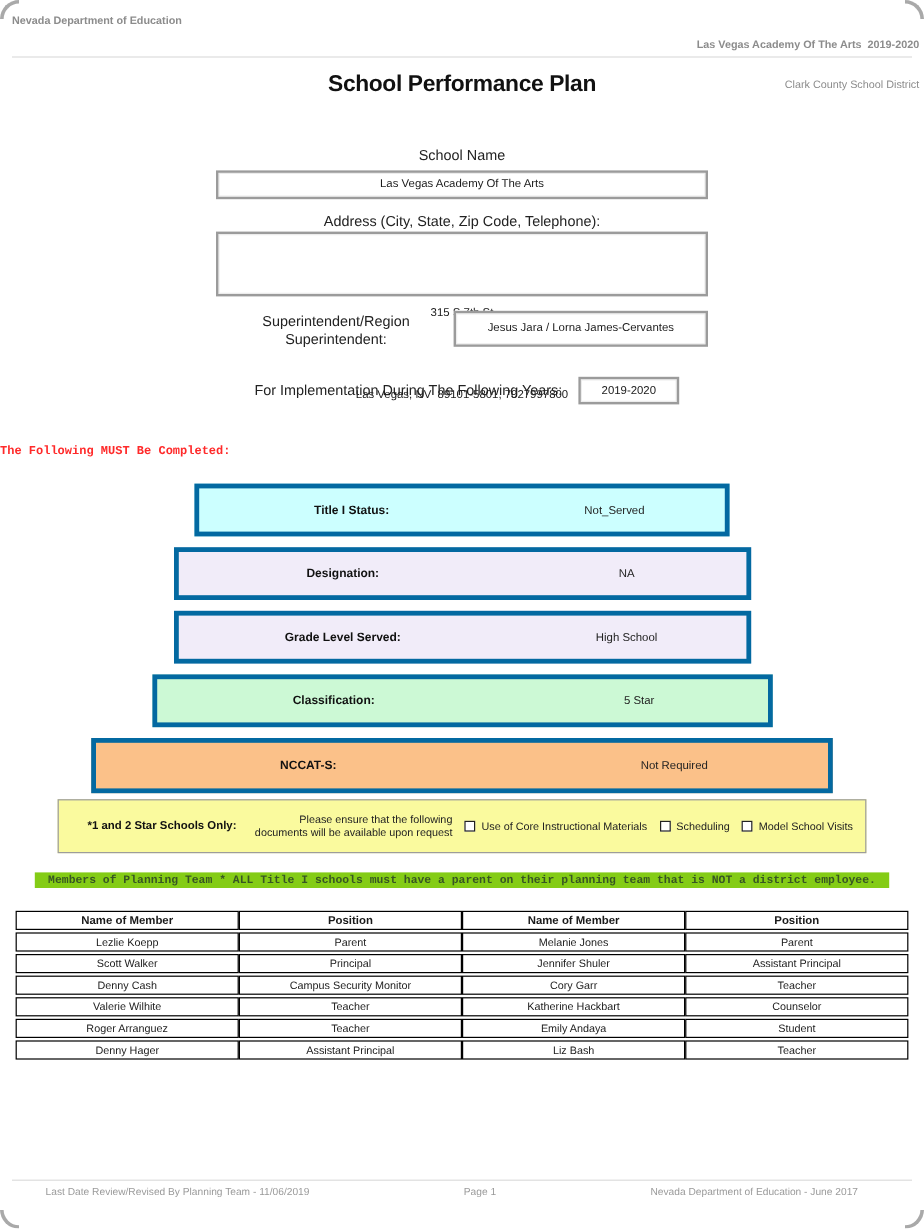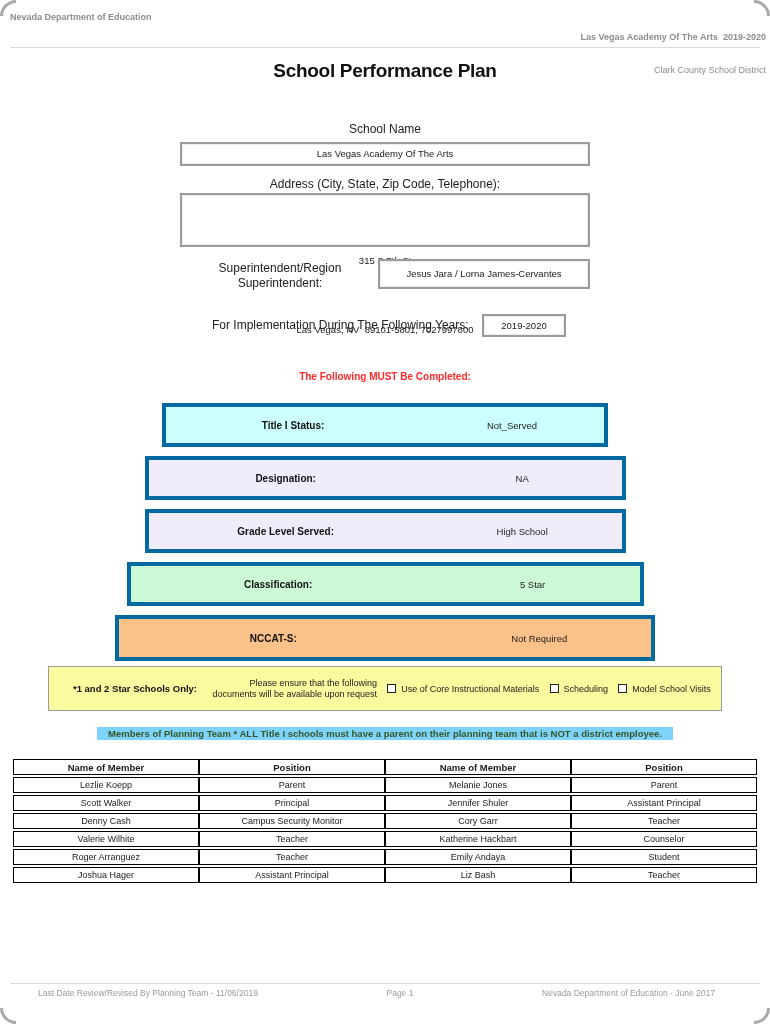--- a/index.html
+++ b/index.html
@@ -38,47 +38,47 @@
   .box-address { height:54px; margin-top:2px; padding-top:8px; line-height:23px; }
 
   .supt-row { position:relative; height:40px; margin-top:12px; }
   .supt-label { position:absolute; left:170px; top:2px; width:220px; text-align:center; font-size:12px; line-height:15px; color:#222; }
   .supt-box { position:absolute; left:378px; top:0; width:212px; height:30px; margin:0; line-height:26px; }
 
   .years-row { position:relative; height:24px; margin-top:15px; }
   .years-label { position:absolute; left:212px; top:4px; font-size:12px; color:#222; }
   .years-box { position:absolute; left:482px; top:0; width:84px; height:23px; margin:0; line-height:19px; }
 
-  .must-heading { margin-top:33px; text-align:center; font-size:10px; font-weight:bold; color:#ff2a2a; }
+  .must-heading { margin-top:33px; text-align:left; font-size:10px; font-weight:bold; color:#ff2a2a;font-family:Liberation Mono, monospace; }
 
   #status-rows { margin-top:21px; }
   .status-row {
     display:flex; align-items:center; height:44px; margin:0 auto 9px;
     border:4px solid #0369a1;
   }
   .status-row .s-label { width:58%; text-align:center; font-size:10px; font-weight:bold; color:#111; }
   .status-row .s-value { width:42%; text-align:center; font-size:9.5px; color:#222; }
   #status-rows .status-row:nth-child(1){ width:446px; }
   #status-rows .status-row:nth-child(2){ width:481px; }
   #status-rows .status-row:nth-child(3){ width:481px; }
   #status-rows .status-row:nth-child(4){ width:517px; }
-  #status-rows .status-row:nth-child(5){ width:540px; height:46px; margin-bottom:5px; }
+  #status-rows .status-row:nth-child(5){ width:618px; height:46px; margin-bottom:5px; }
 
   .star-box {
     width:674px; height:45px; margin:0 auto; border:1px solid #9c9c9c;
     display:flex; align-items:center; font-size:9.5px;
   }
   .star-label { width:160px; padding-left:12px; font-weight:bold; font-size:9.5px; color:#111; text-align:center; }
   .star-note { width:168px; text-align:right; font-size:9px; line-height:11px; color:#222; }
   #star-checks { display:flex; flex:1; justify-content:space-evenly; align-items:center; }
   .check-item { display:flex; align-items:center; font-size:9px; color:#222; }
   .checkbox { width:9px; height:9px; border:1.5px solid #222; background:#fff; margin-right:5px; display:inline-block; }
 
   .team-note-wrap { margin-top:12px; text-align:center; }
-  .team-note { display:inline-block; background:#7dd3fc; color:#375623; font-size:9.5px; font-weight:bold; padding:1px 11px; }
+  .team-note { display:inline-block; background:#84cc16; color:#375623; font-size:9.5px; font-weight:bold; padding:1px 11px;font-family:Liberation Mono, monospace; }
 
   .members { width:744px; margin:16px auto 0; border-collapse:separate; border-spacing:0 2px; table-layout:fixed; }
   .members th, .members td {
     border:1px solid #000; text-align:center; overflow:hidden; white-space:nowrap;
   }
   .members th { font-size:9.5px; font-weight:bold; height:16px; }
   .members td { font-size:9px; font-weight:normal; height:16px; color:#222; }
 </style>
 </head>
 <body>
@@ -207,21 +207,21 @@
           <td>Katherine Hackbart</td>
           <td>Counselor</td>
         </tr>
         <tr>
           <td>Roger Arranguez</td>
           <td>Teacher</td>
           <td>Emily Andaya</td>
           <td>Student</td>
         </tr>
         <tr>
-          <td>Joshua Hager</td>
+          <td>Denny Hager</td>
           <td>Assistant Principal</td>
           <td>Liz Bash</td>
           <td>Teacher</td>
         </tr>
       </tbody>
   </table>
 
   <div class="footer-rule"></div>
   <div class="doc-footer">
     <span>Last Date Review/Revised By Planning Team - 11/06/2019</span>

